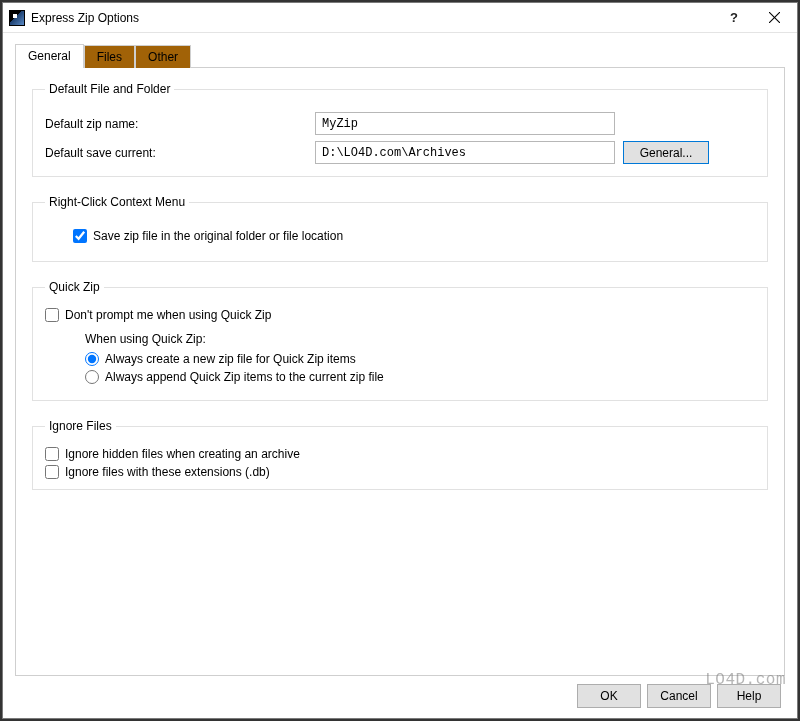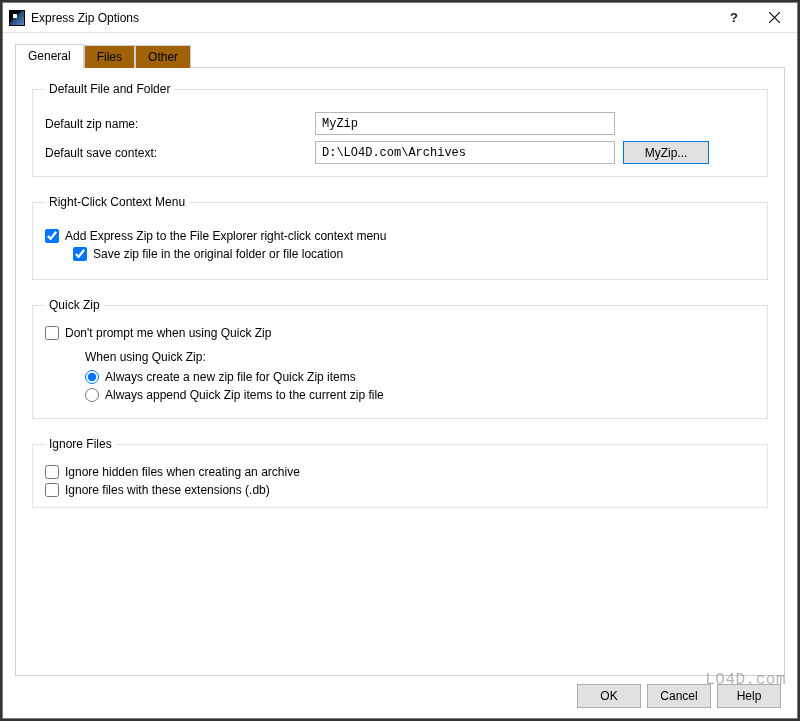--- a/index.html
+++ b/index.html
@@ -209,33 +209,29 @@
 
     <div class="tabpanel">
 
       <fieldset>
         <legend>Default File and Folder</legend>
         <div class="form-row">
           <div class="form-label">Default zip name:</div>
           <input type="text" class="text-input" value="MyZip" style="">
         </div>
         <div class="form-row">
-          <div class="form-label">Default save context:</div>
+          <div class="form-label">Default save current:</div>
           <input type="text" class="text-input" value="D:\LO4D.com\Archives" style="">
-          <button class="browse-btn">MyZip...</button>
+          <button class="browse-btn">General...</button>
         </div>
       </fieldset>
 
       <fieldset>
         <legend>Right-Click Context Menu</legend>
         <div style="height:6px"></div>
-        <div class="check-row">
-          <input type="checkbox" checked="" style="">
-          <span>Add Express Zip to the File Explorer right-click context menu</span>
-        </div>
         <div class="check-row indent-1">
           <input type="checkbox" checked="" style="">
           <span>Save zip file in the original folder or file location</span>
         </div>
         <div style="height:8px"></div>
       </fieldset>
 
       <fieldset>
         <legend>Quick Zip</legend>
         <div class="check-row">

